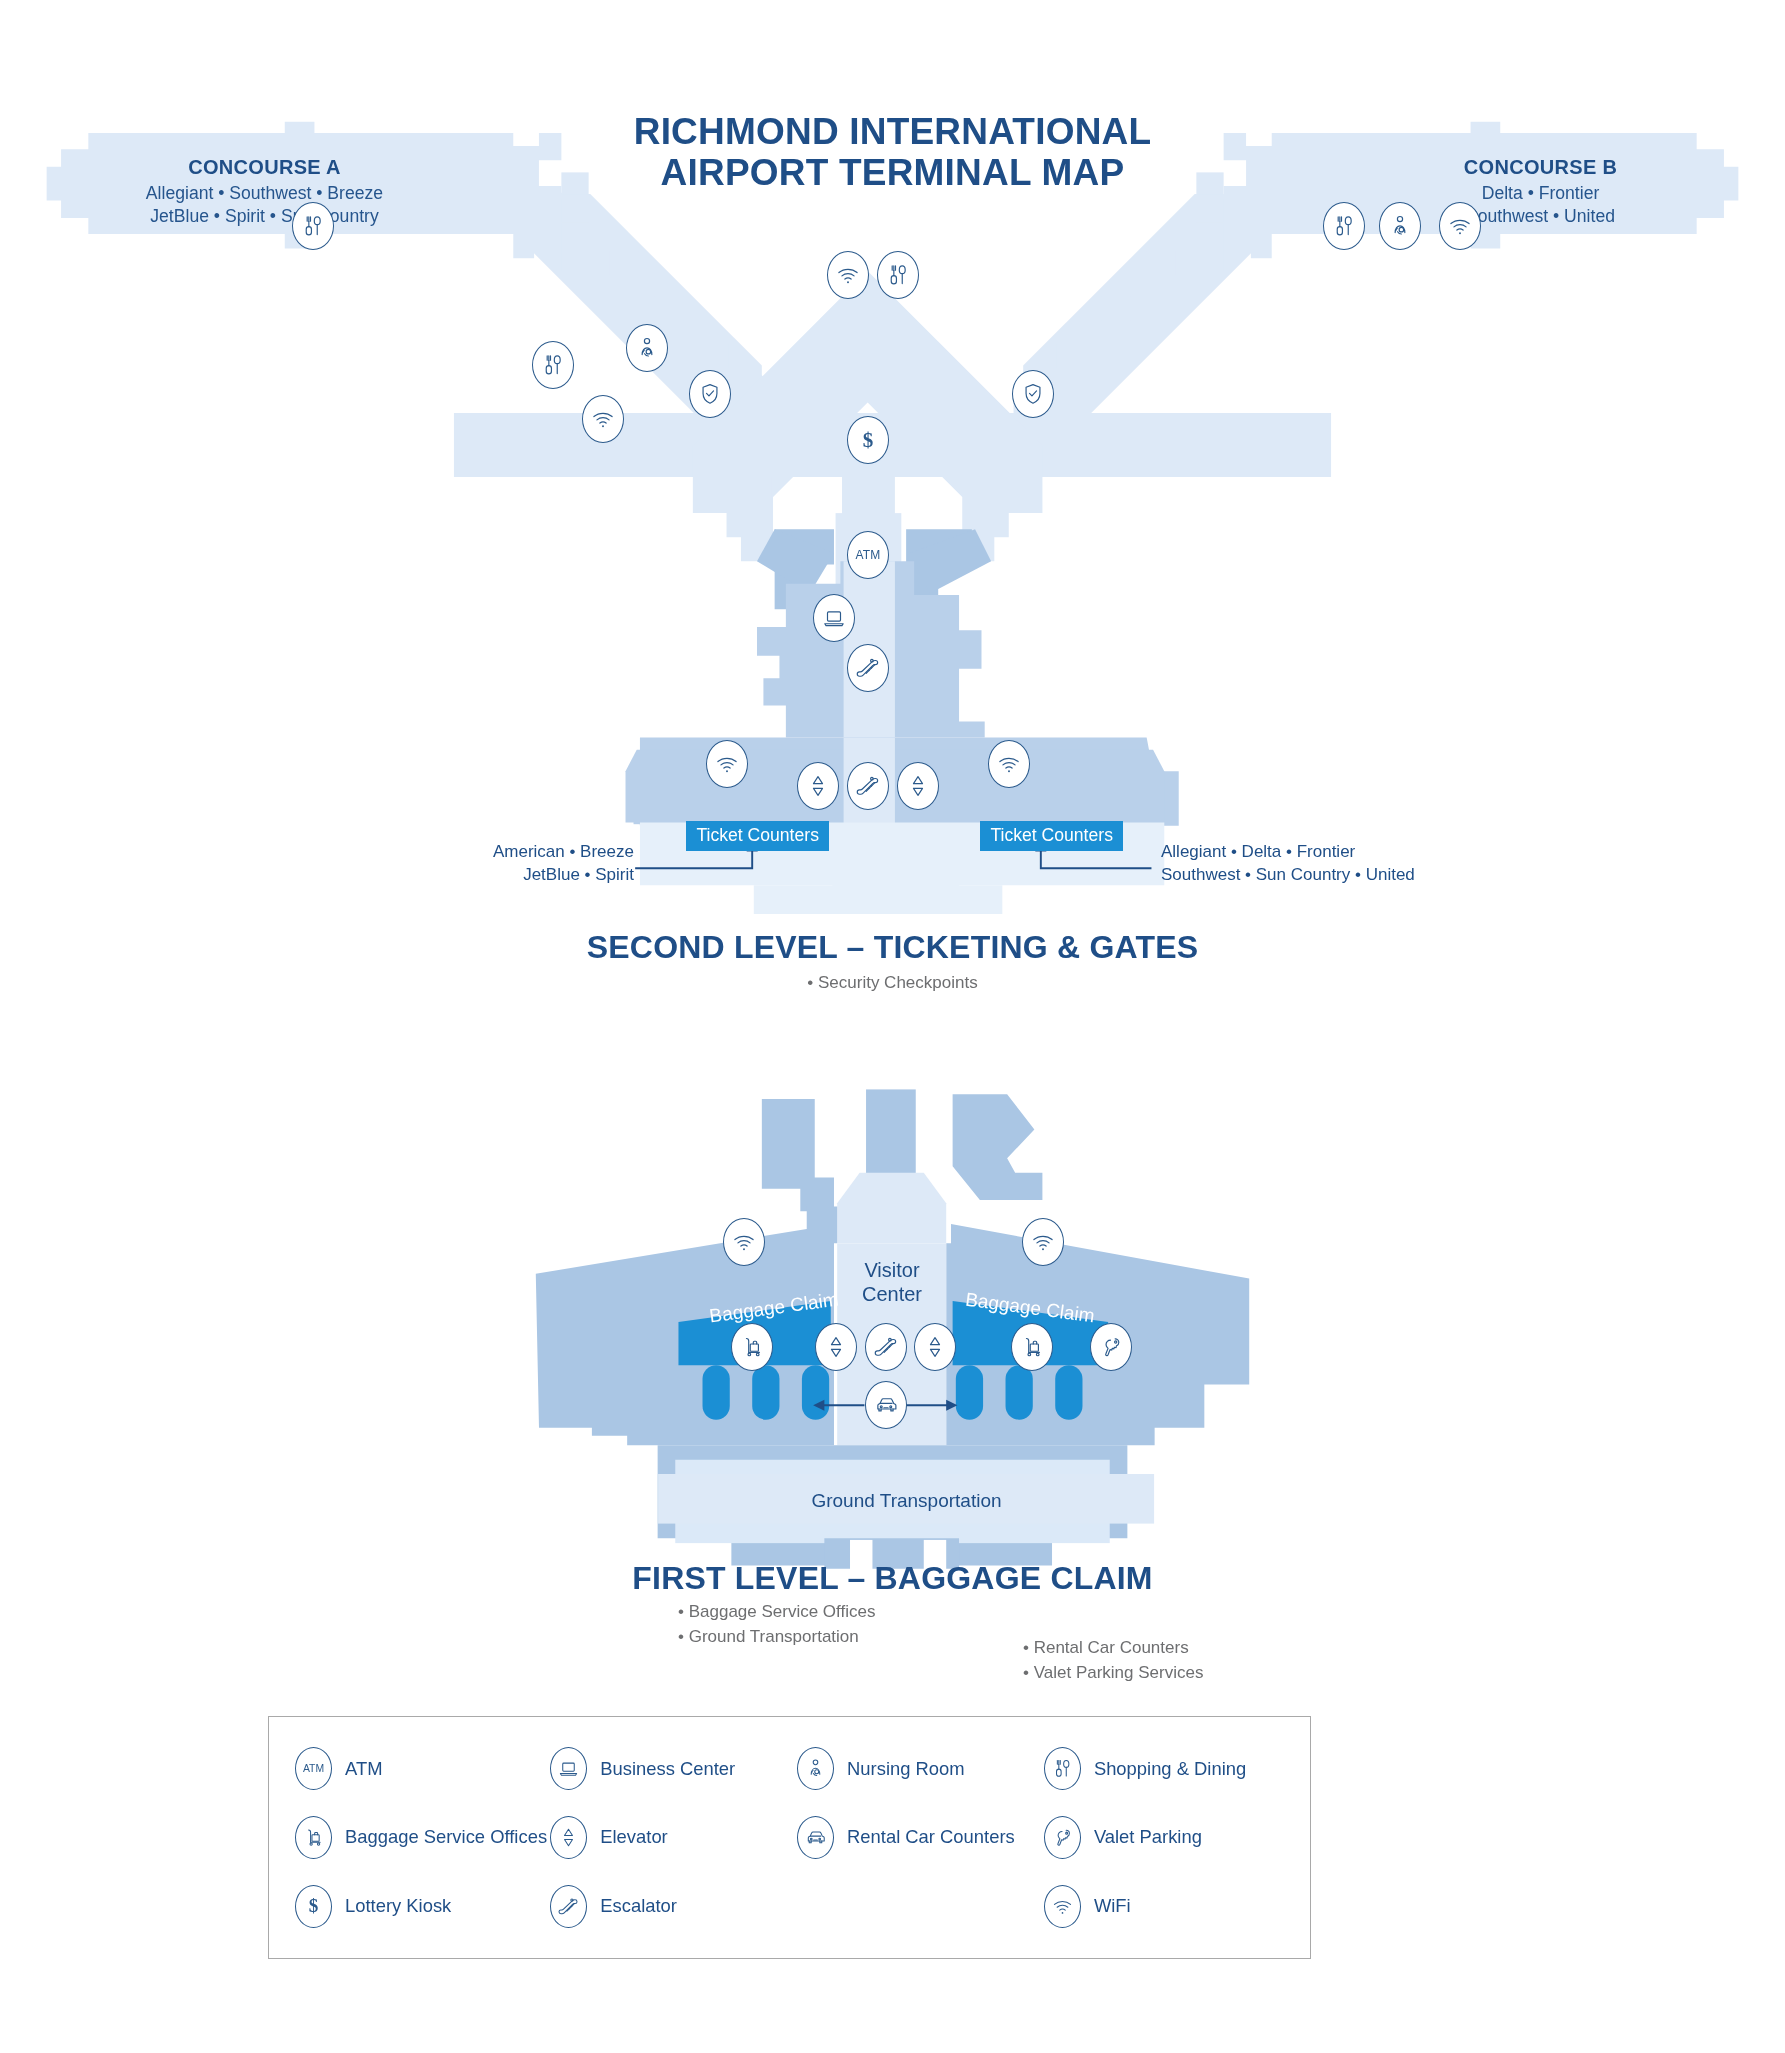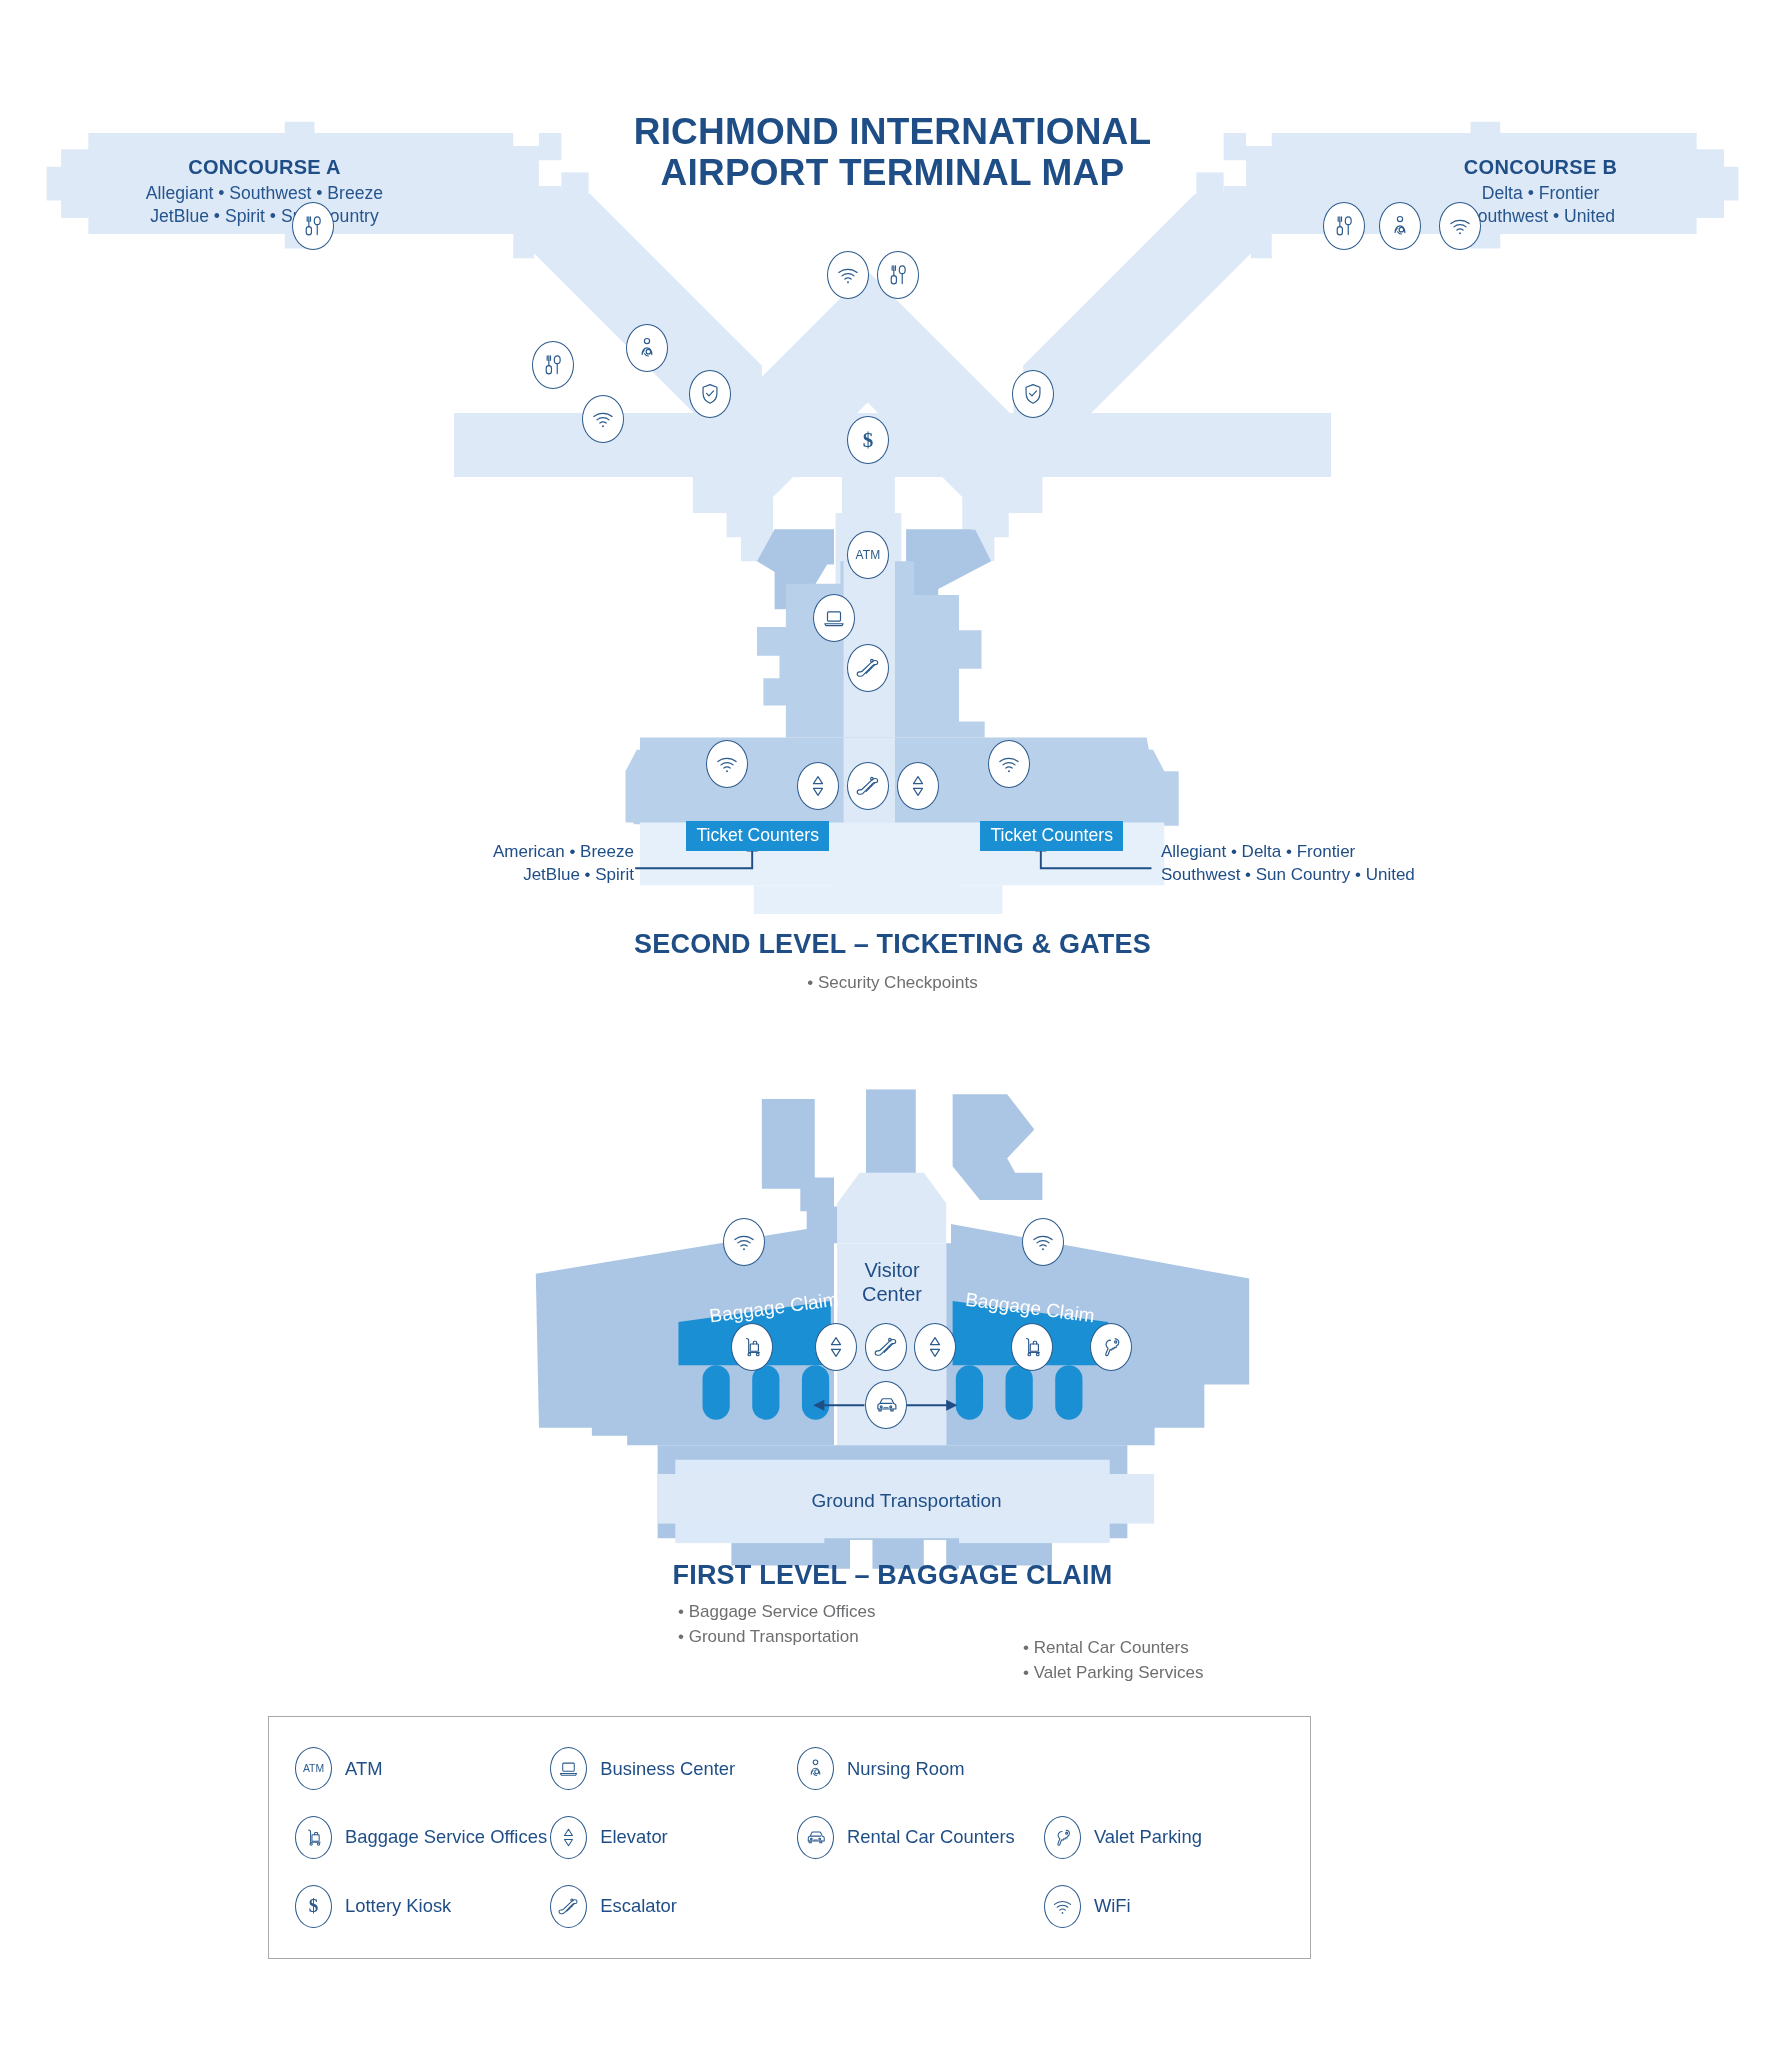--- a/index.html
+++ b/index.html
@@ -96,21 +96,21 @@
     line-height:1.35;
   }
   .callout.right-al{ text-align:right; }
   .callout.left-al{ text-align:left; }
 
   
   .level-head{
     position:absolute; left:0; right:0;
     text-align:center;
     color:var(--navy);
-    font-weight:bold; font-size:27px;
+    font-weight:bold; font-size:32px;
     letter-spacing:0.2px;
   }
   .level-sub{
     position:absolute;
     color:var(--grey);
     font-size:17px;
     line-height:1.45;
   }
   .level-sub .b{ display:block; }
 
@@ -642,20 +642,34 @@
           <svg width="23" height="23" viewBox="0 0 30 30" fill="none" stroke="#2b5a8c" stroke-width="1.35" stroke-linecap="round" stroke-linejoin="round">
             <circle cx="15" cy="7" r="3"></circle>
         <path d="M9.4 22.6c0-4.6 2.5-7.8 5.6-7.8s5.6 3.2 5.6 7.8"></path>
         <circle cx="16.6" cy="19.2" r="2.6"></circle>
         <path d="M12.2 21.6c1 1.6 2.6 2.6 4.4 2.6"></path>
         <path d="M11.8 17.5c-.9.7-1.5 1.8-1.7 3"></path>
           </svg>
         </div>
         <span class="legend-label">Nursing Room</span>
       </div>
+      <div class="legend-item" style="grid-area: 1 / 4;">
+        <div class="legend-badge">
+          <svg width="23" height="23" viewBox="0 0 30 30" fill="none" stroke="#2b5a8c" stroke-width="1.35" stroke-linecap="round" stroke-linejoin="round">
+            <path d="M10.2 4.5v5.3"></path>
+            <path d="M8.3 4.5v5"></path>
+            <path d="M12.1 4.5v5"></path>
+        <path d="M10.2 9.8v6"></path>
+        <path d="M10.2 15.8c-1.7 0-3 1.3-3 3v3.4c0 1.7 1.3 3 3 3s3-1.3 3-3v-3.4c0-1.7-1.3-3-3-3z"></path>
+        <path d="M19.9 4.5c-2 0-3.4 2-3.4 4.6s1.4 4.4 3.4 4.4 3.4-1.9 3.4-4.4-1.4-4.6-3.4-4.6z"></path>
+        <path d="M19.9 13.5v11.4"></path>
+          </svg>
+        </div>
+        <span class="legend-label">Shopping &amp; Dining</span>
+      </div>
       <div class="legend-item" style="grid-area: 2 / 1;">
         <div class="legend-badge">
           <svg width="23" height="23" viewBox="0 0 30 30" fill="none" stroke="#2b5a8c" stroke-width="1.35" stroke-linecap="round" stroke-linejoin="round">
             <path d="M8.6 5.2c1.6 0 2.6 1.2 2.6 2.8v13.2"></path>
         <rect x="13" y="11.5" width="9.4" height="8.4" rx="1"></rect>
         <path d="M16.5 11.5V9.6c0-.7.5-1.2 1.2-1.2h1.5c.7 0 1.2.5 1.2 1.2v1.9"></path>
         <path d="M11.2 21.2h12.4"></path>
             <circle cx="11.9" cy="23.6" r="1.5"></circle>
         <circle cx="21.6" cy="23.6" r="1.5"></circle>
           </svg>

